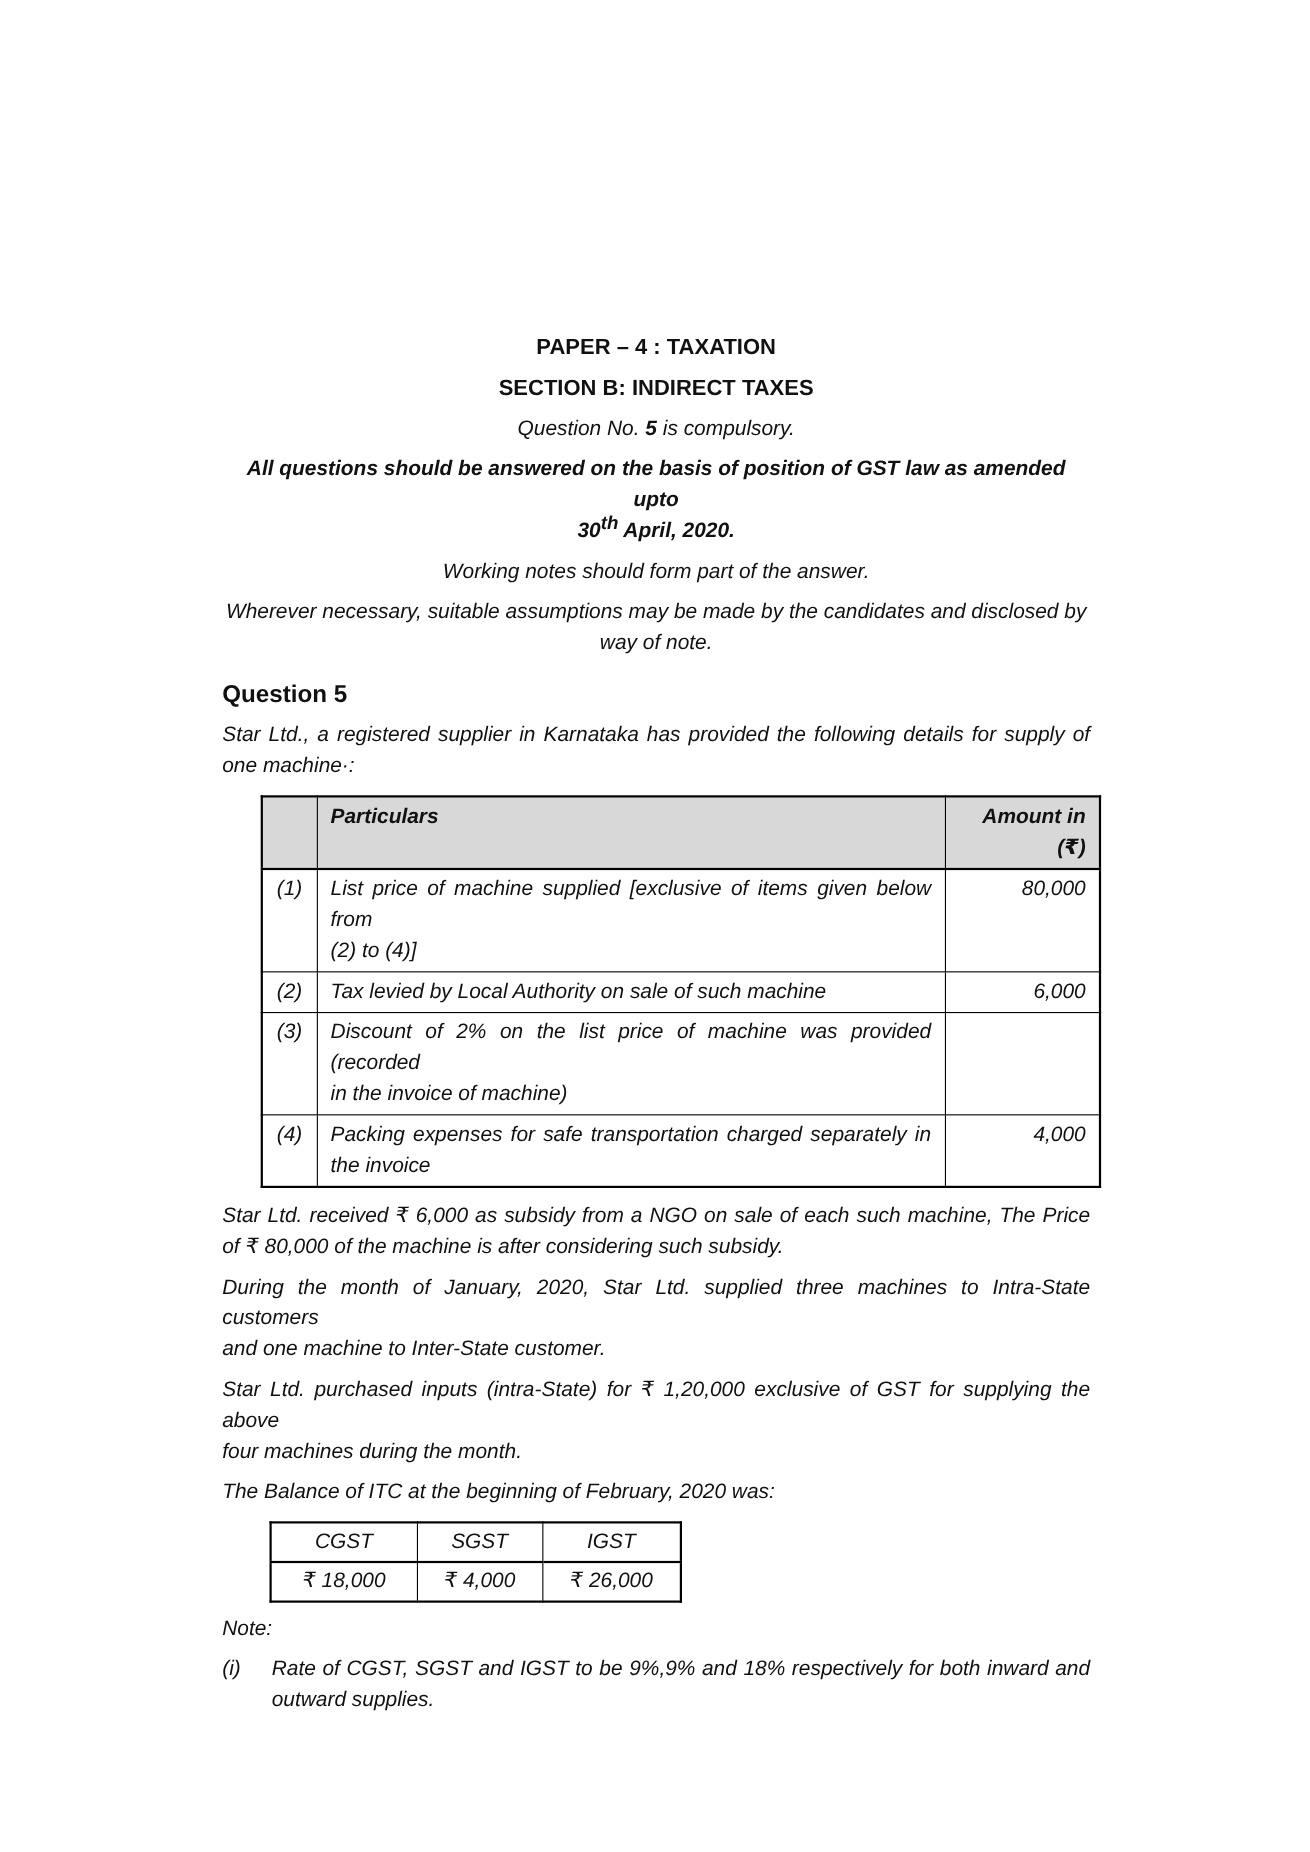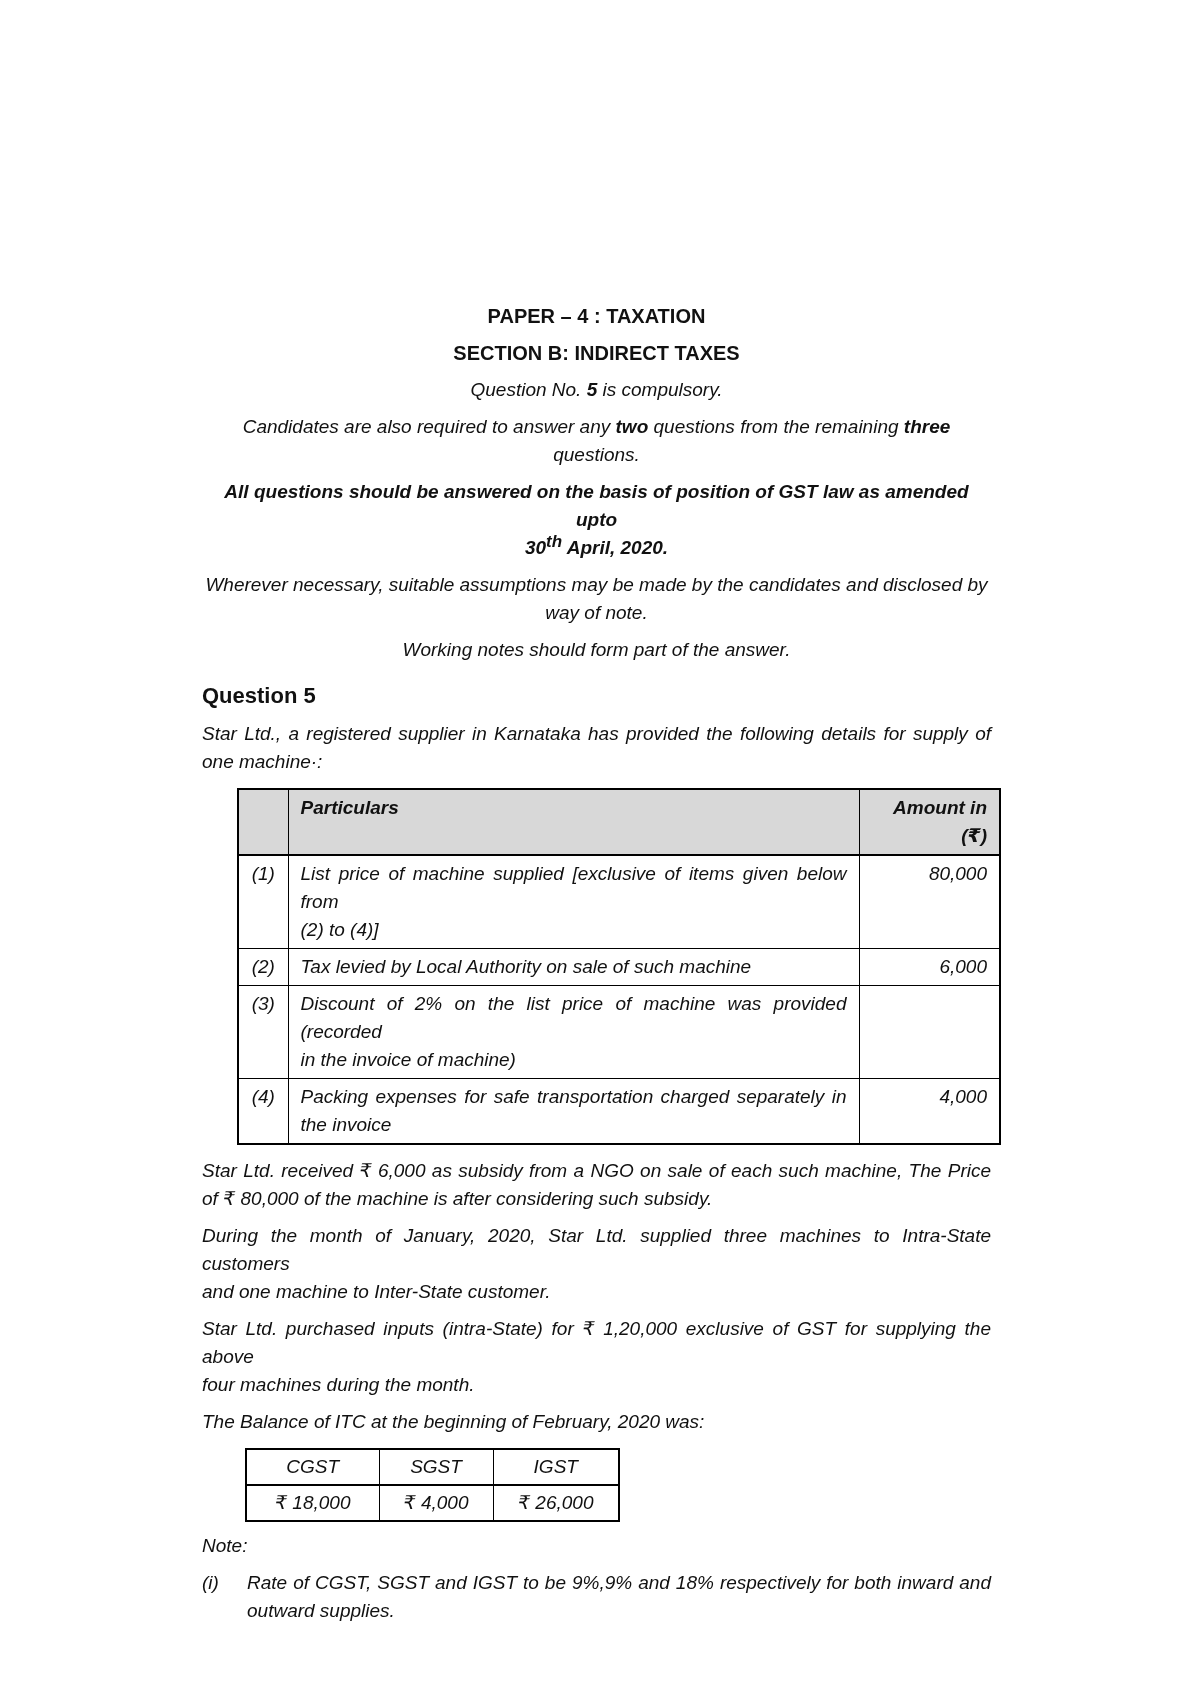--- a/index.html
+++ b/index.html
@@ -107,27 +107,26 @@
 <body>
 
 <div class="page">
   <div class="content">
 
     <div class="heading">PAPER – 4 : TAXATION</div>
     <div class="heading">SECTION B: INDIRECT TAXES</div>
 
     <p class="inst"><span>Question No. </span><span class="b">5</span><span> is compulsory.</span></p>
 
-    <p class="inst"><span>Candidates are also required to answer any </span><span class="b">two</span><span> questions from the remaining </span><span class="b">three</span><br><span>questions.</span></p>
 
     <p class="inst bold-line"><span>All questions should be answered on the basis of position of GST law as amended upto</span><br><span>30</span><sup>th</sup><span> April, 2020.</span></p>
 
+    <p class="inst">Working notes should form part of the answer.</p>
+
     <p class="inst"><span>Wherever necessary, suitable assumptions may be made by the candidates and disclosed by</span><br><span>way of note.</span></p>
-
-    <p class="inst">Working notes should form part of the answer.</p>
 
     <div class="q-heading">Question 5</div>
 
     <p class="para">
       <span class="jl">Star Ltd., a registered supplier in Karnataka has provided the following details for supply of</span>
       <span class="ll">one machine·:</span>
     </p>
 
     <table class="main-table">
       <thead>

